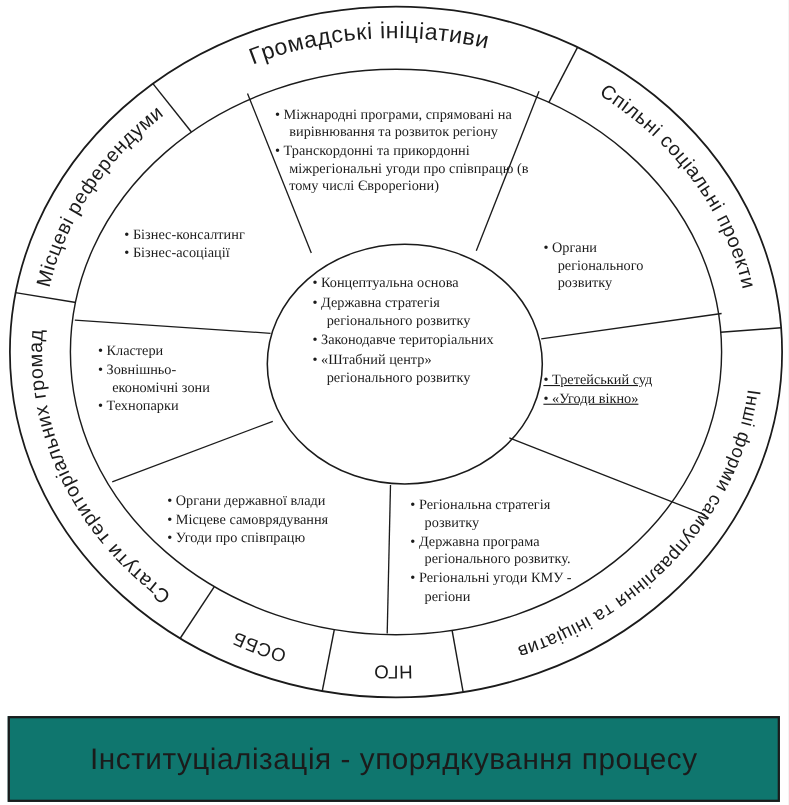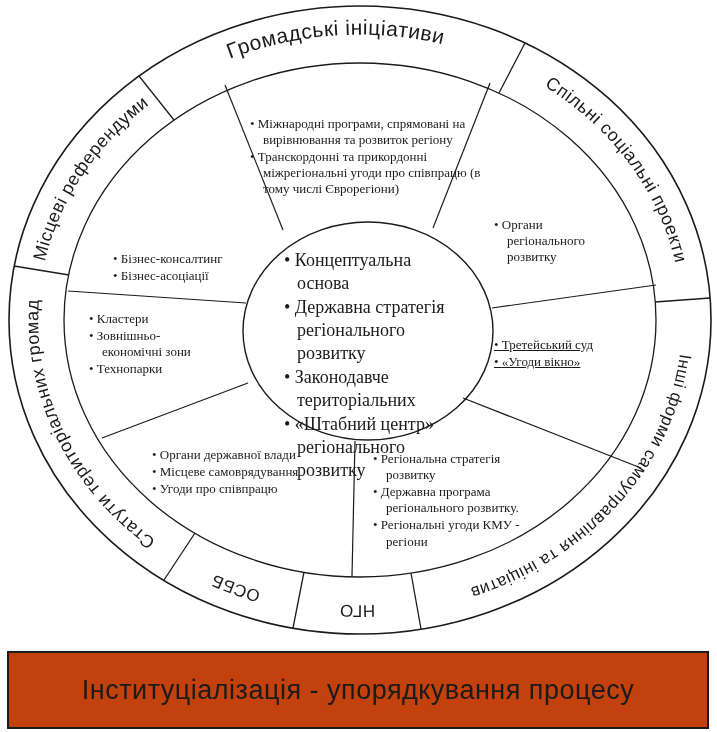--- a/index.html
+++ b/index.html
@@ -14,26 +14,26 @@
   .rl-civic{font-size:21px;}
   .rl-social{font-size:18px;}
   .rl-other{font-size:17px;}
   .rl-ngo,.rl-osbb{font-size:17px;}
   .rl-statutes{font-size:18px;}
   .rl-ref{font-size:18px;}
   .tb{position:absolute;}
   ul.bullets{list-style:none;margin:0;padding:0;font-size:13px;line-height:1.24;}
   ul.bullets li{padding-left:13px;text-indent:-13px;margin:0 0 1px 0;}
   ul.bullets li::before{content:"• ";}
-  .center-text ul.bullets{font-size:18px;line-height:1.28;}
+  .center-text ul.bullets{font-size:13px;line-height:1.28;}
   .banner{
     position:absolute;left:7px;top:651px;width:698px;height:74px;
     border:2px solid #1b1b1b;display:flex;align-items:center;justify-content:center;
     font-family:"Liberation Sans", sans-serif;font-size:27px;letter-spacing:.5px;
-    background:#c2410c;
+    background:#0f766e;
   }
 </style>
 </head>
 <body>
 
 <div class="stage">
 
   <svg width="717" height="650" viewBox="0 0 717 650">
 
     <defs>
@@ -83,28 +83,28 @@
       <textPath href="#p-osbb" startOffset="50%" text-anchor="middle">ОСББ</textPath>
     </text>
     <text class="ring-label rl-statutes">
       <textPath href="#p-statutes" startOffset="50%" text-anchor="middle">Статути територіальних громад</textPath>
     </text>
     <text class="ring-label rl-ref">
       <textPath href="#p-ref" startOffset="50%" text-anchor="middle">Місцеві референдуми</textPath>
     </text>
   </svg>
 
-  <div class="tb" style="left:250px;top:96px;width:238px;margin-top:20px;">
+  <div class="tb" style="left:250px;top:96px;width:238px;">
     <ul class="bullets">
         <li>Міжнародні програми, спрямовані на вирівнювання та розвиток регіону</li>
         <li>Транскордонні та прикордонні міжрегіональні угоди про співпрацю (в тому числі Єврорегіони)</li>
       </ul>
   </div>
 
-  <div class="tb" style="left:113px;top:205px;width:170px;margin-top:46px;">
+  <div class="tb" style="left:113px;top:205px;width:170px;">
     <ul class="bullets">
         <li>Бізнес-консалтинг</li>
         <li>Бізнес-асоціації</li>
       </ul>
   </div>
 
   <div class="tb" style="left:89px;top:311px;width:122px;">
     <ul class="bullets">
         <li>Кластери</li>
         <li>Зовнішньо-економічні зони</li>

